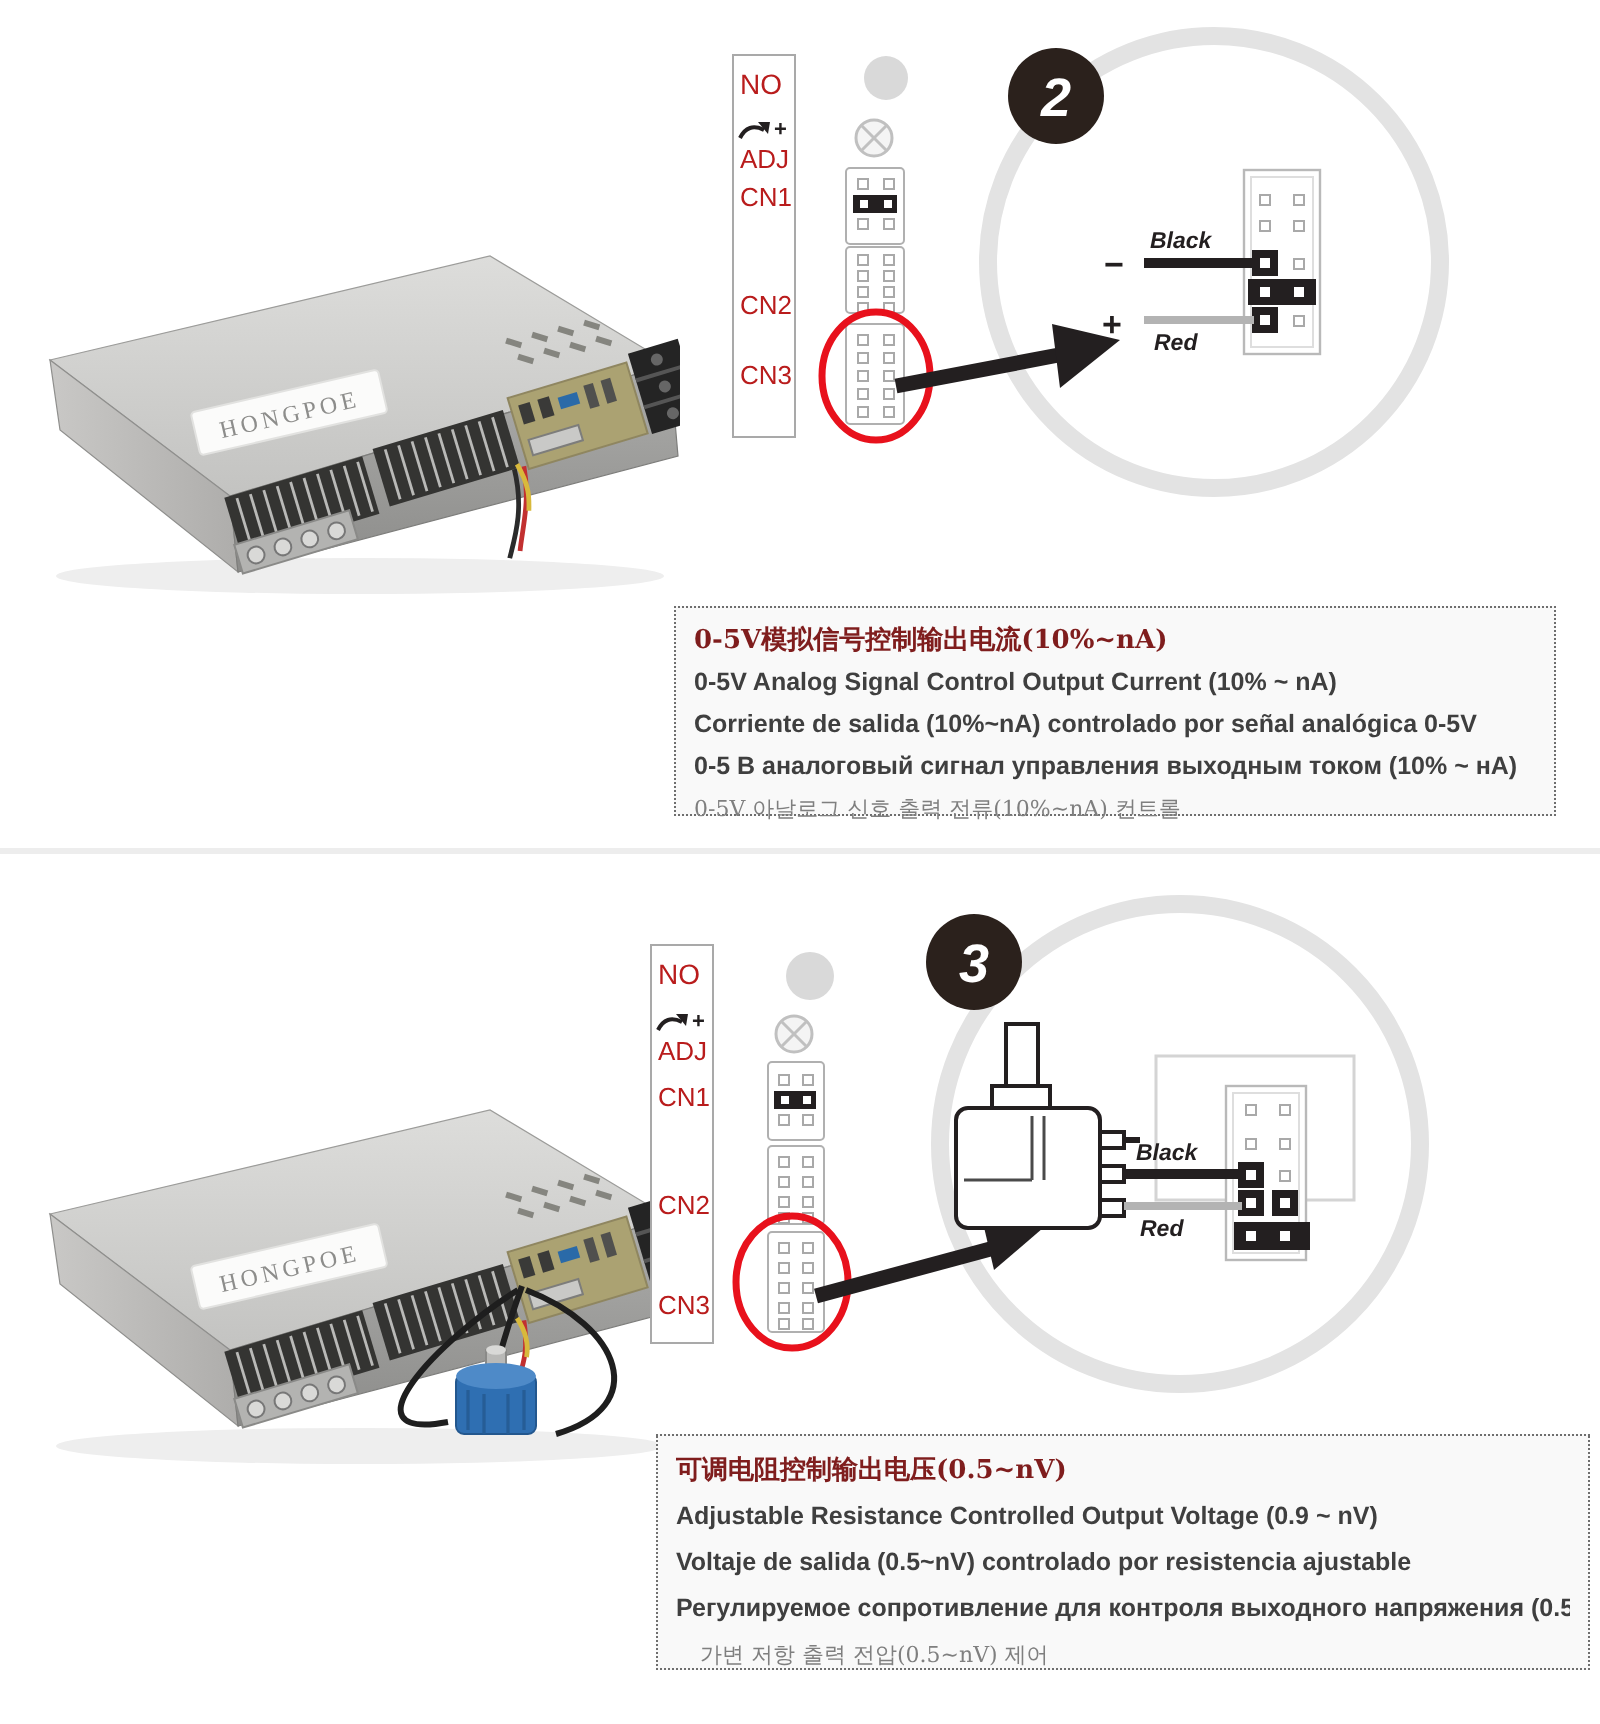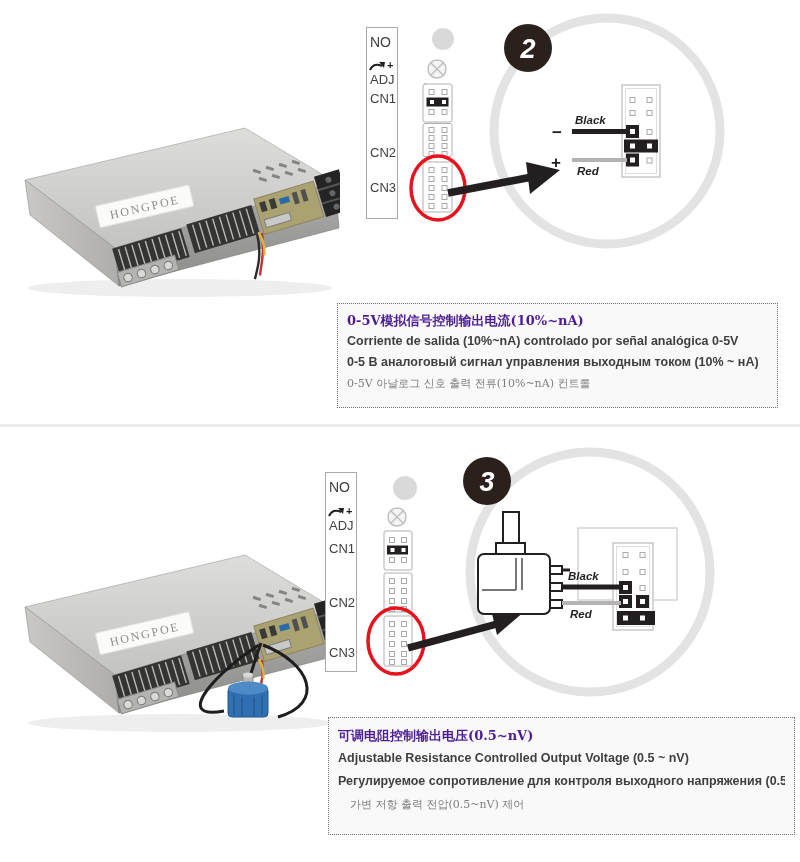--- a/index.html
+++ b/index.html
@@ -1,27 +1,27 @@
 <!DOCTYPE html>
 <html><head>
 <meta charset="utf-8">
 <style>
   html,body{margin:0;padding:0;background:#fff;}
   .stage{position:relative;width:800px;height:862px;background:#ffffff;overflow:hidden;
          font-family:"Liberation Sans",sans-serif;color:#3a3a3a;}
   .abs{position:absolute;}
   
   .lblbox{position:absolute;width:30px;border:1px solid #a9a9a9;background:#fff;}
-  .lbl{position:absolute;left:3px;font-size:13px;color:#404040;letter-spacing:0;}
+  .lbl{position:absolute;left:3px;font-size:13px;color:#b91c1c;letter-spacing:0;}
   .adjarrow{position:absolute;left:2px;height:12px;}
   .adjarrow i{font-style:normal;font-weight:bold;font-size:11px;color:#231f20;position:relative;top:-4px;}
   
   .capbox{position:absolute;border:1px dotted #6e6e6e;background:#f9f9f9;padding:6px 9px 4px 9px;box-sizing:border-box;}
   .cap{white-space:nowrap;overflow:hidden;}
-  .cap-zh{font-family:"DejaVu Serif","Liberation Serif",serif;font-weight:bold;font-size:13px;color:#4c1d95;line-height:21px;}
+  .cap-zh{font-family:"DejaVu Serif","Liberation Serif",serif;font-weight:bold;font-size:13px;color:#7f1d1d;line-height:21px;}
   .cap-en,.cap-es,.cap-ru{font-weight:bold;font-size:12.5px;color:#3f3f3f;line-height:21px;}
   .cap-ko{font-family:"DejaVu Serif","Liberation Serif",serif;font-weight:normal;font-size:11px;color:#7f7f7f;line-height:21px;}
   .divider{position:absolute;left:0;top:424px;width:800px;height:3px;background:#ededed;}
   svg text{font-family:"Liberation Sans",sans-serif;}
   .wiretxt{font-style:italic;font-weight:bold;font-size:11.5px;fill:#231f20;}
   .signtxt{font-weight:bold;font-size:17px;fill:#231f20;}
   .stepnum{font-weight:bold;font-style:italic;font-size:27px;fill:#ffffff;}
   .brandtxt{font-family:"Liberation Serif",serif;font-size:12px;letter-spacing:2px;fill:#8d8d8b;}
 </style>
 </head>
@@ -203,20 +203,21 @@
         </svg><i>+</i>
     </span>
     <span class="lbl" style="top:44px;">ADJ</span>
     <span class="lbl" style="top:63px;">CN1</span>
     <span class="lbl" style="top:117px;">CN2</span>
     <span class="lbl" style="top:152px;">CN3</span>
   </div>
 
   <div class="capbox" style="left:337px;top:303px;width:441px;height:105px;">
     <div class="cap cap-zh">0-5V模拟信号控制输出电流(10%~nA)</div>
+    <div class="cap cap-en">0-5V Analog Signal Control Output Current (10% ~ nA)</div>
     <div class="cap cap-es">Corriente de salida (10%~nA) controlado por señal analógica 0-5V</div>
     <div class="cap cap-ru">0-5 В аналоговый сигнал управления выходным током (10% ~ нА)</div>
     <div class="cap cap-ko">0-5V 아날로그 신호 출력 전류(10%~nA) 컨트롤</div>
   </div>
 
   <div class="divider"></div>
 
   <svg class="abs" style="left:10px;top:545px;" width="330" height="205" viewBox="0 0 330 205">
     <ellipse cx="170" cy="178" rx="152" ry="9" fill="#eeeeee"></ellipse>
     <g>
@@ -403,18 +404,19 @@
         </svg><i>+</i>
     </span>
     <span class="lbl" style="top:45px;">ADJ</span>
     <span class="lbl" style="top:68px;">CN1</span>
     <span class="lbl" style="top:122px;">CN2</span>
     <span class="lbl" style="top:172px;">CN3</span>
   </div>
 
   <div class="capbox" style="left:328px;top:717px;width:467px;height:118px;line-height:23px;">
     <div class="cap cap-zh" style="line-height:23px;">可调电阻控制输出电压(0.5~nV)</div>
-    <div class="cap cap-en" style="line-height:23px;">Adjustable Resistance Controlled Output Voltage (0.5 ~ nV)</div>
+    <div class="cap cap-en" style="line-height:23px;">Adjustable Resistance Controlled Output Voltage (0.9 ~ nV)</div>
+    <div class="cap cap-es" style="line-height:23px;">Voltaje de salida (0.5~nV) controlado por resistencia ajustable</div>
     <div class="cap cap-ru" style="line-height:23px;">Регулируемое сопротивление для контроля выходного напряжения (0.5 ~ нВ)</div>
     <div class="cap cap-ko" style="line-height:23px;margin-left:12px;">가변 저항 출력 전압(0.5~nV) 제어</div>
   </div>
 
 </div>
 
 </body></html>

